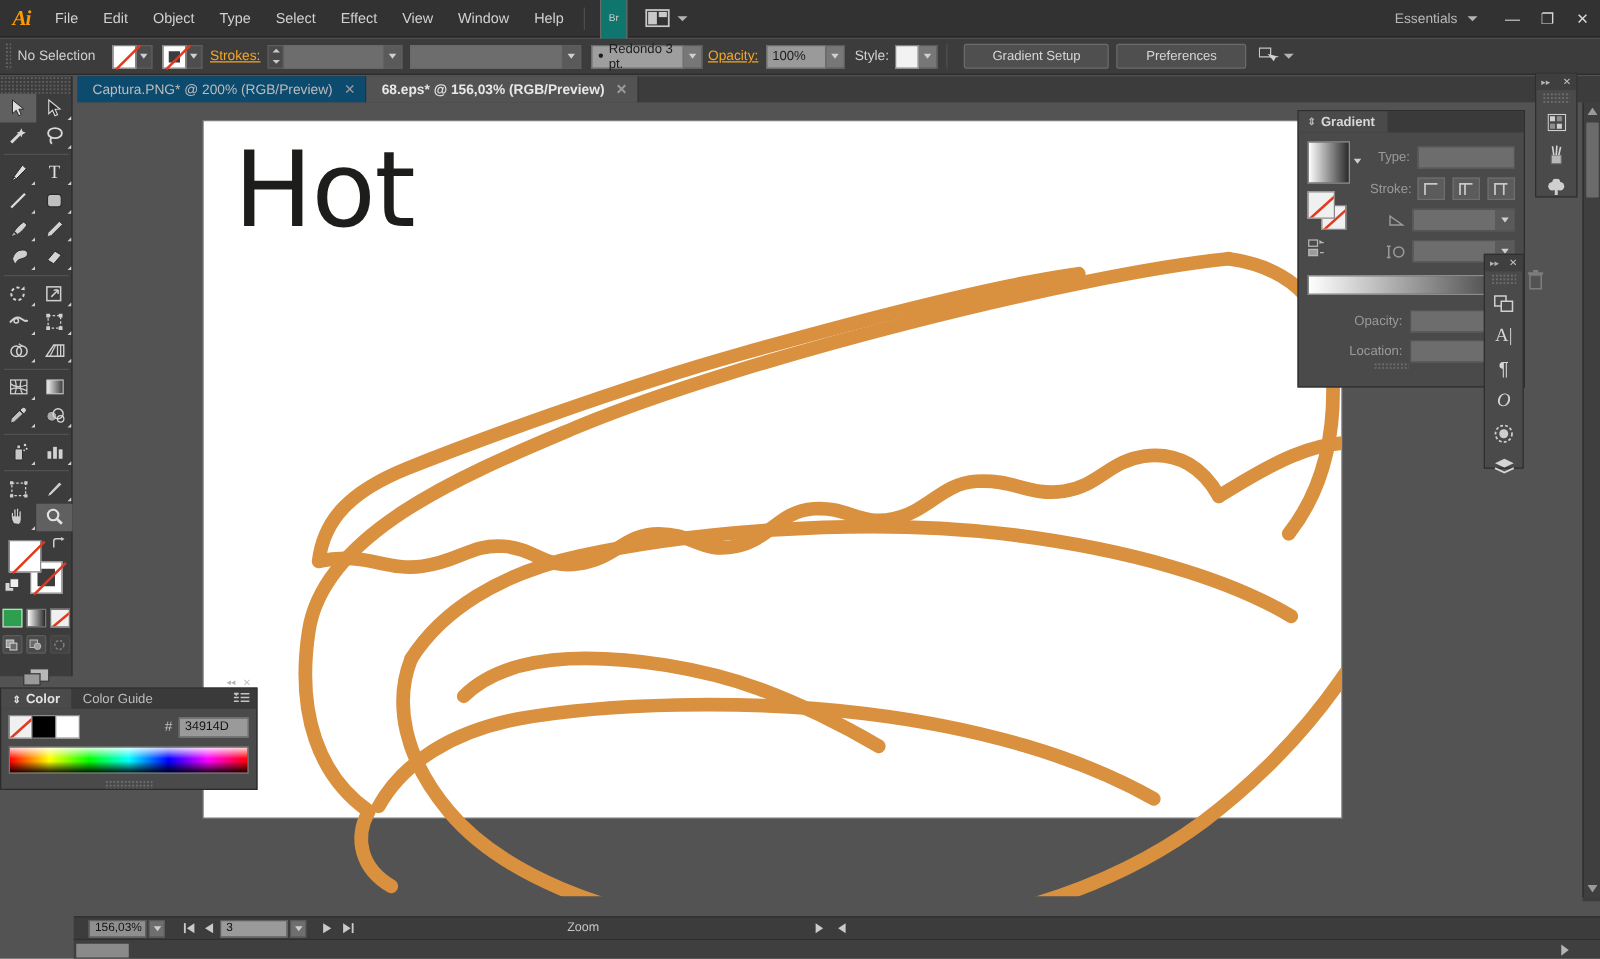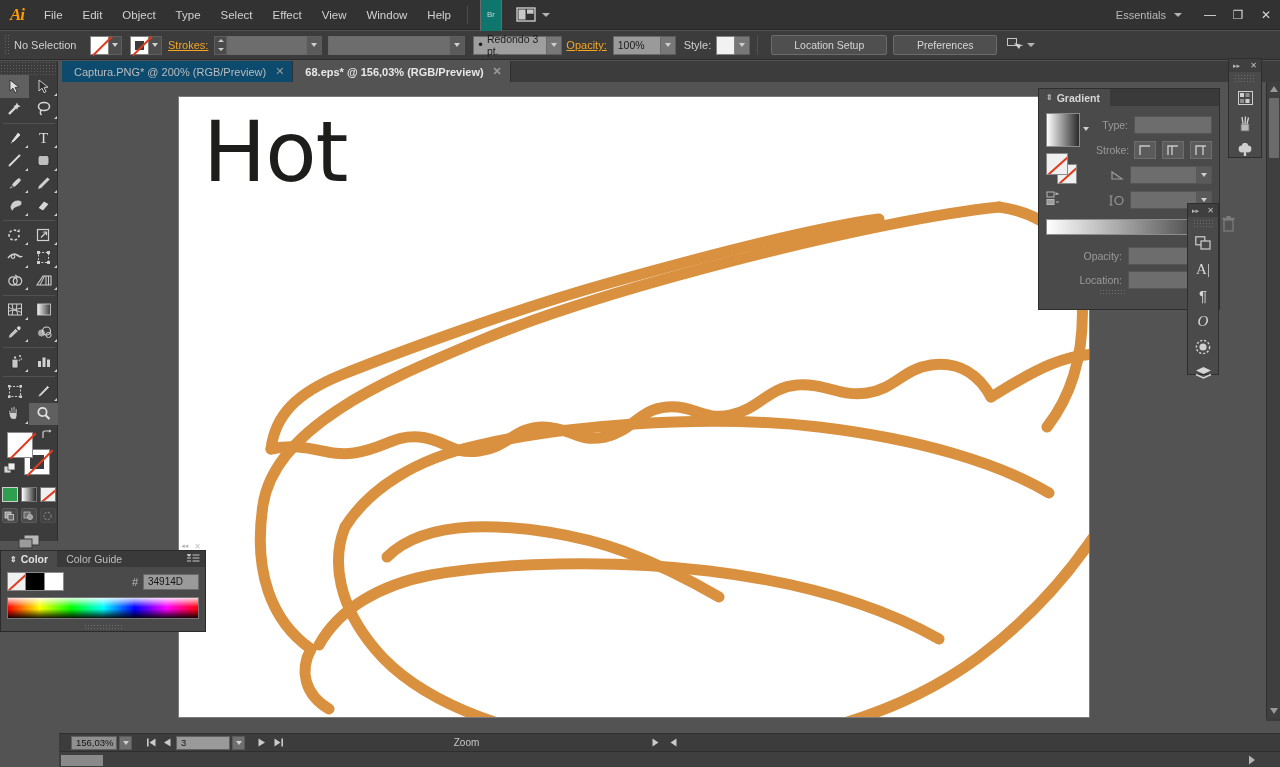--- a/index.html
+++ b/index.html
@@ -156,21 +156,21 @@
     display:flex;align-items:center;justify-content:center;
   }
   .scr-mode { display:flex; justify-content:center; margin-top:10px; }
 
   
   .docwin {
     position:absolute; left:59px; top:82px; width:1221px; height:651px;
     background:#535353; overflow:hidden;
   }
   .artboard {
-    position:absolute; left:120px; top:15px; width:910px; height:620px;
+    position:absolute; left:104px; top:15px; width:910px; height:557px;
     background:#ffffff; box-shadow:0 0 0 1px #7b7b7b;
   }
   .hot {
     position:absolute; left:24px; top:16px;
     font-size:84px; line-height:.95; color:#1d1d1b; font-weight:normal;
     font-family:"DejaVu Sans", sans-serif; letter-spacing:-1px;
   }
   .dog {
     position:absolute; left:26px; top:94px;
     font-size:74px; line-height:.95; color:#bb3d10; font-weight:normal;
@@ -373,21 +373,21 @@
         <span class="tri"></span>
       </div>
 
     <span style="font-size:11px;color:#d0d0d0;margin:0 5px 0 8px;">Style:</span>
     <div class="swatch" style="background:#f2f2f2;"></div>
     <div class="drop-btn">
         <span class="tri"></span>
       </div>
 
     <div class="vsep"></div>
-    <div class="btn-pill" style="width:116px;">Location Setup</div>
+    <div class="btn-pill" style="width:116px;">Gradient Setup</div>
     <div class="btn-pill" style="width:104px;">Preferences</div>
 
     <div style="display:flex;align-items:center;margin-left:10px;">
       <span>
         <svg width="16" height="14" viewBox="0 0 16 14">
           <rect x="0.5" y="1.5" width="9" height="7" fill="none" stroke="#c4c4c4" stroke-width="1"></rect>
           <path d="M7 6 l5 6 l1.5 -3 l3 -.5 z" fill="#d2d2d2"></path>
         </svg>
       </span>
       <span class="arrow-dn"></span>

